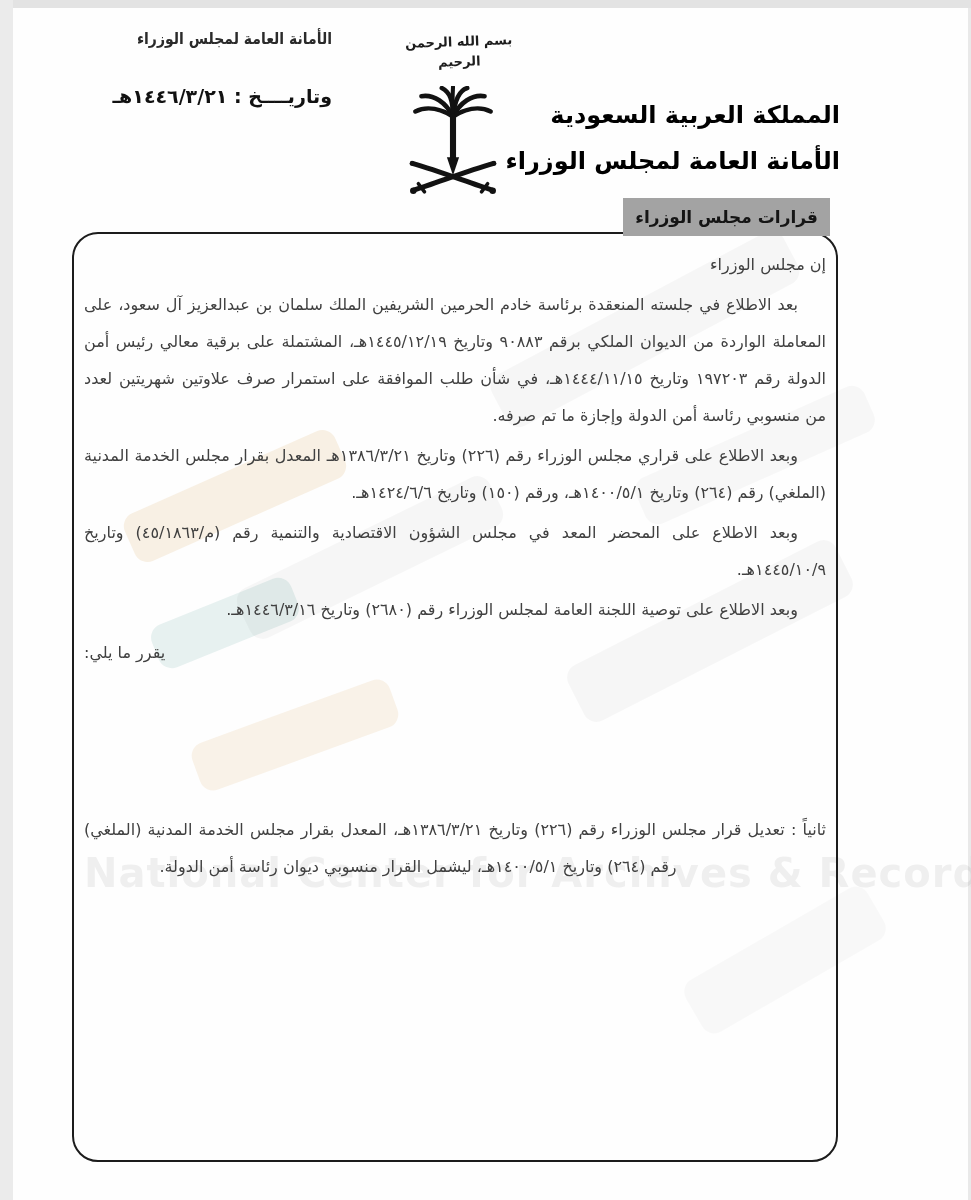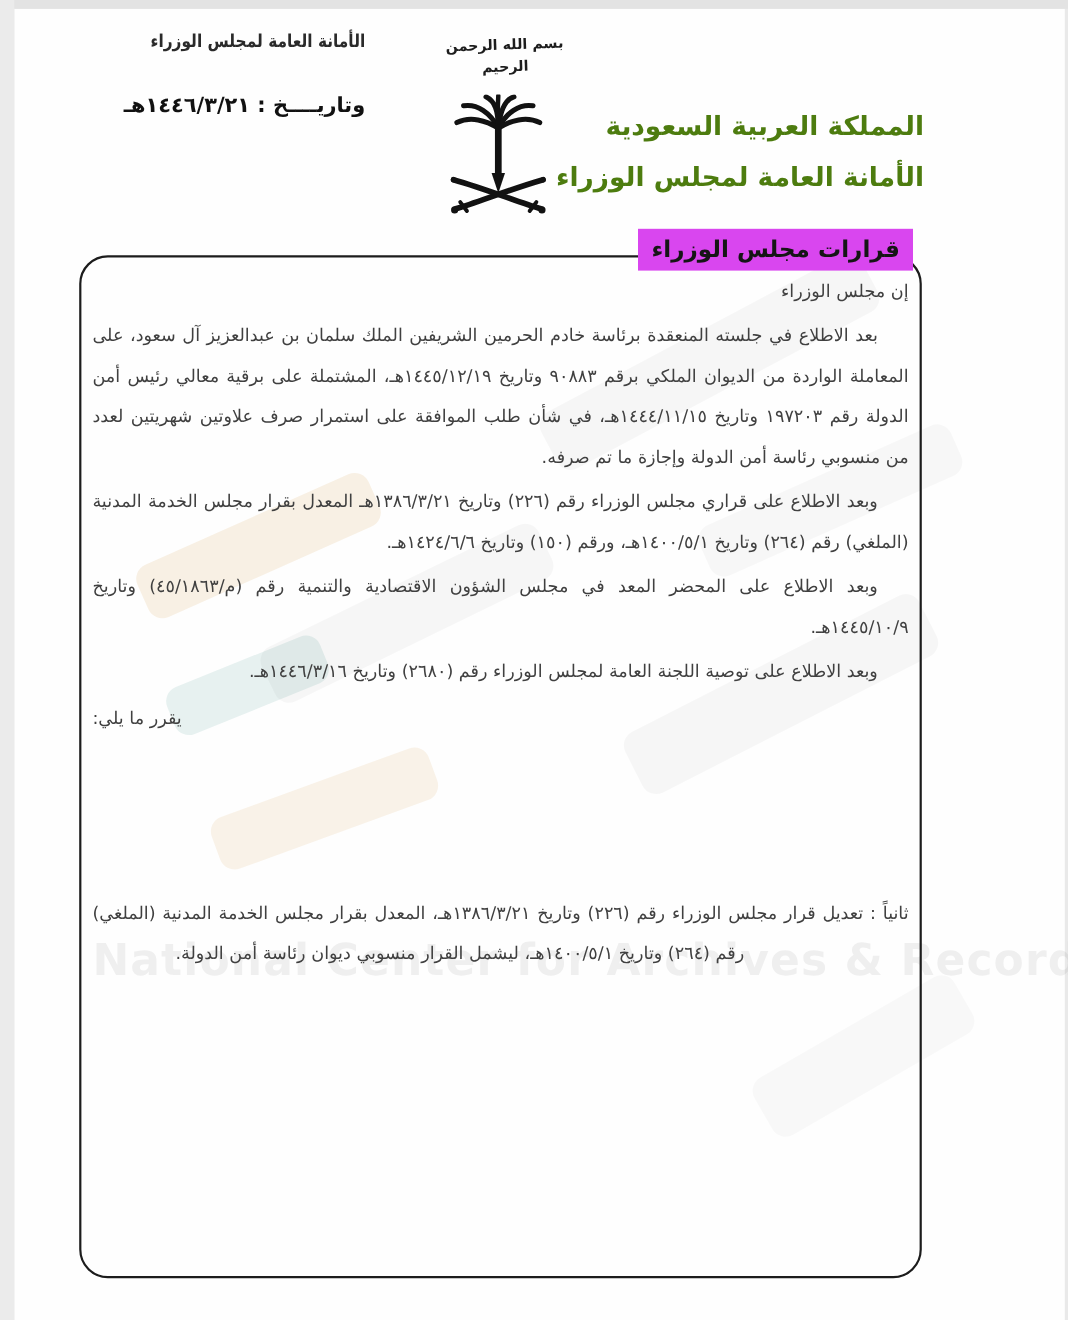--- a/index.html
+++ b/index.html
@@ -28,35 +28,35 @@
   }
   .bismillah{
     position:absolute;left:393px;top:32px;width:132px;
     direction:rtl;text-align:center;
     font-size:13px;font-weight:bold;color:#1d1d1d;
     line-height:20px;transform:rotate(-2deg);
   }
   .emblem{position:absolute;left:404px;top:86px;width:98px;height:114px;}
   .hdr-right{
     position:absolute;top:92px;right:131px;width:330px;
-    direction:rtl;text-align:right;color:#4d7c0f;
+    direction:rtl;text-align:right;color:#000000;
   }
   .hdr-right .l1{font-size:24px;font-weight:bold;line-height:46px;white-space:nowrap;letter-spacing:-1px;}
   .hdr-right .l2{font-size:24px;font-weight:bold;line-height:46px;white-space:nowrap;letter-spacing:-1px;}
 
   
   .box{
     position:absolute;left:72px;top:232px;width:766px;height:930px;
     border:2px solid #1c1c1c;border-radius:26px;
     box-sizing:border-box;background:transparent;z-index:1;
   }
   .box-title{
-    position:absolute;top:208px;right:141px;z-index:2;
-    background:#d946ef;padding:0 12px;
-    direction:rtl;font-size:21px;font-weight:bold;line-height:38px;
+    position:absolute;top:198px;right:141px;z-index:2;
+    background:#a3a3a3;padding:0 12px;
+    direction:rtl;font-size:17px;font-weight:bold;line-height:38px;
     letter-spacing:-.5px;white-space:nowrap;color:#151515;
   }
   .box-content{
     position:absolute;left:84px;top:246px;width:742px;z-index:1;
     direction:rtl;text-align:justify;
     font-size:16px;font-weight:normal;line-height:37px;color:#404040;
   }
   .box-content p{margin:0 0 3px 0;}
   .opening{text-align:right;}
   .para{text-indent:28px;}

